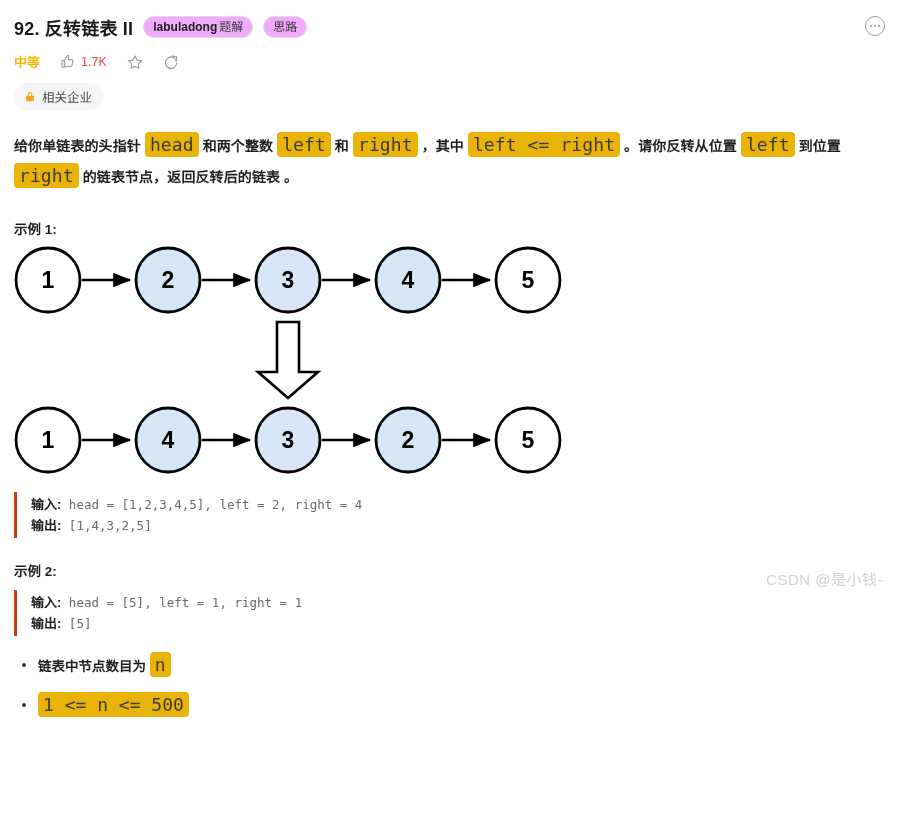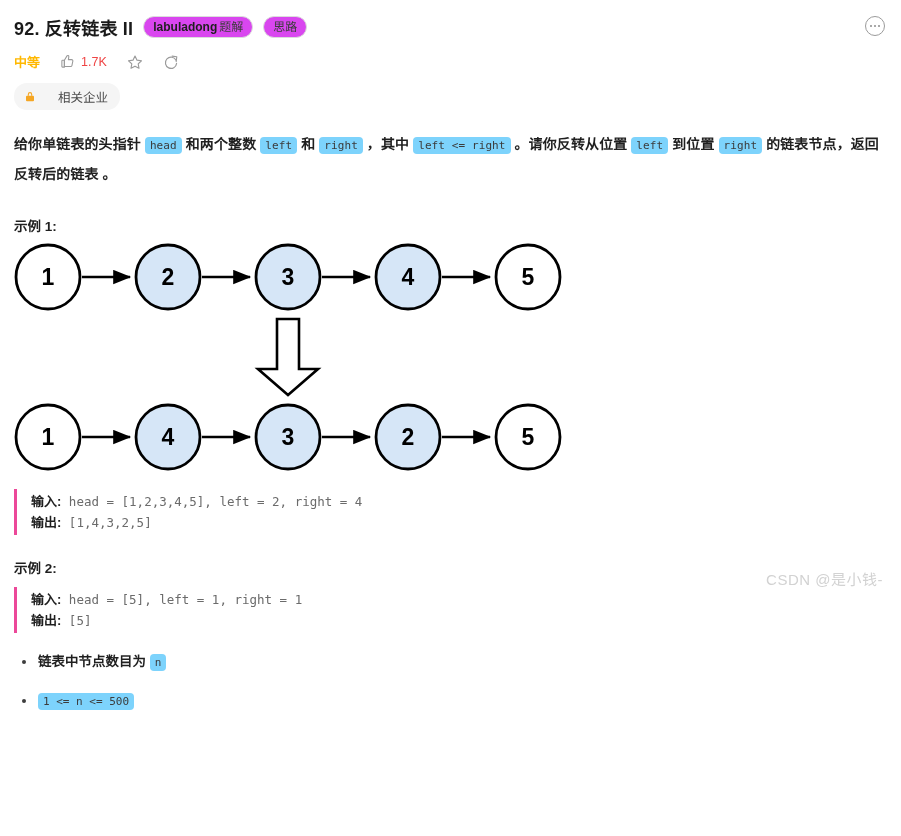--- a/index.html
+++ b/index.html
@@ -40,21 +40,21 @@
   }
   .tag-pill {
     display: inline-flex;
     align-items: center;
     height: 20px;
     padding: 0 9px;
     border: 1px solid #dcdcdc;
     border-radius: 11px;
     font-size: 12px;
     color: #3c3c3c;
-    background: #d946ef;
+    background: #f0abfc;
     white-space: nowrap;
     line-height: 1;
   }
   .tag-pill .brand {
     font-weight: bold;
     color: #1f1f1f;
     margin-right: 2px;
   }
   .more-btn {
     position: absolute;
@@ -100,42 +100,42 @@
   }
   .icon-svg { display: block; }
 
   
   .company-row {
     padding: 12px 0 0 14px;
   }
   .company-badge {
     display: inline-flex;
     align-items: center;
-    gap: 22px;
+    gap: 6px;
     background: #f5f5f5;
     border-radius: 13px;
     padding: 4px 12px 4px 10px;
     font-size: 12.5px;
     color: #4a4a4a;
   }
 
   
   .description {
     padding: 20px 18px 0 14px;
     font-size: 14px;
     line-height: 29px;
     font-weight: bold;
     color: #1f1f1f;
     letter-spacing: 0.1px;
   }
   code.inline {
     font-family: "DejaVu Sans Mono", "Liberation Mono", monospace;
-    font-size: 11px;
+    font-size: 18px;
     font-weight: normal;
-    background: #7dd3fc;
+    background: #eab308;
     border-radius: 4px;
     padding: 2px 5px;
     color: #3b3b3b;
     white-space: nowrap;
   }
 
   
   .section-heading {
     font-size: 13.5px;
     font-weight: bold;
@@ -144,21 +144,21 @@
   }
 
   
   .diagram {
     padding-left: 8px;
   }
 
   
   .code-block {
     margin: 10px 0 0 14px;
-    border-left: 3px solid #ec4899;
+    border-left: 3px solid #c2410c;
     padding: 2px 0 2px 14px;
     font-family: "DejaVu Sans Mono", "Liberation Mono", monospace;
     font-size: 12.5px;
     line-height: 21px;
     color: #6b6b6b;
     white-space: pre;
   }
   .code-block .lbl {
     font-family: "Liberation Sans", "DejaVu Sans", sans-serif;
     font-weight: bold;

